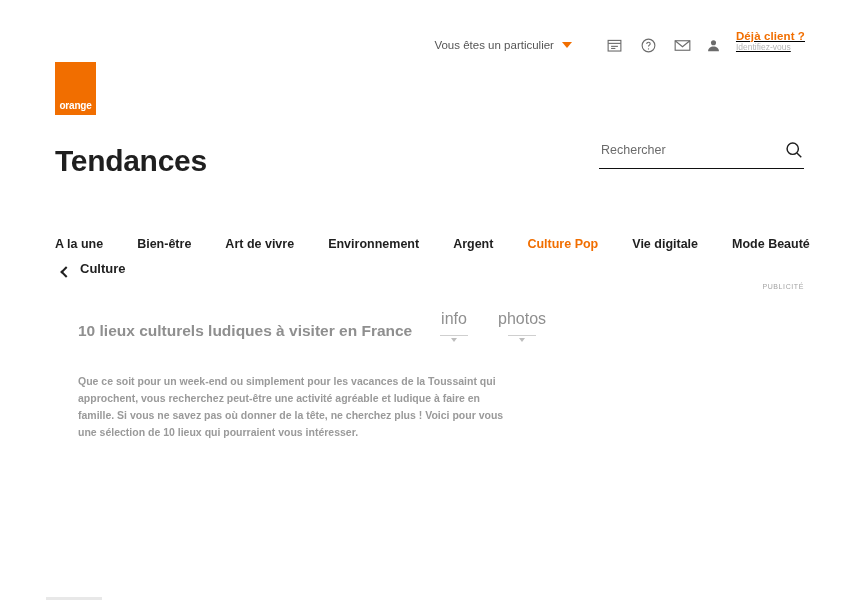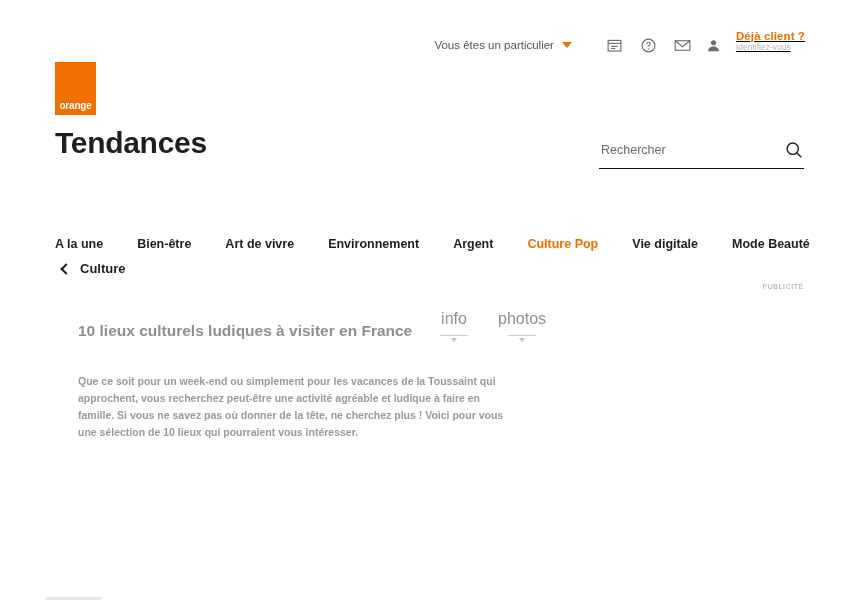--- a/index.html
+++ b/index.html
@@ -95,21 +95,21 @@
     align-items: flex-end;
     justify-content: center;
     padding-bottom: 4px;
     letter-spacing: -0.2px;
   }
 
   
   .page-title {
     position: absolute;
     left: 55px;
-    top: 126px;
+    top: 144px;
     font-size: 30px;
     font-weight: bold;
     color: #1f1f1f;
     letter-spacing: -0.3px;
   }
 
   
   .search {
     position: absolute;
     right: 45px;
@@ -159,21 +159,21 @@
   }
   .nav-item:last-child { margin-right: 0; }
   .nav-item.active { color: #f16e00; }
 
   
   .back-link {
     position: absolute;
     left: 62px;
     top: 261px;
     display: flex;
-    align-items: center;
+    align-items: flex-end;
     gap: 10px;
     cursor: pointer;
   }
   .chev-left {
     width: 8px; height: 8px;
     border-left: 2px solid #1f1f1f;
     border-bottom: 2px solid #1f1f1f;
     transform: rotate(45deg);
     margin-top: 1px;
   }

